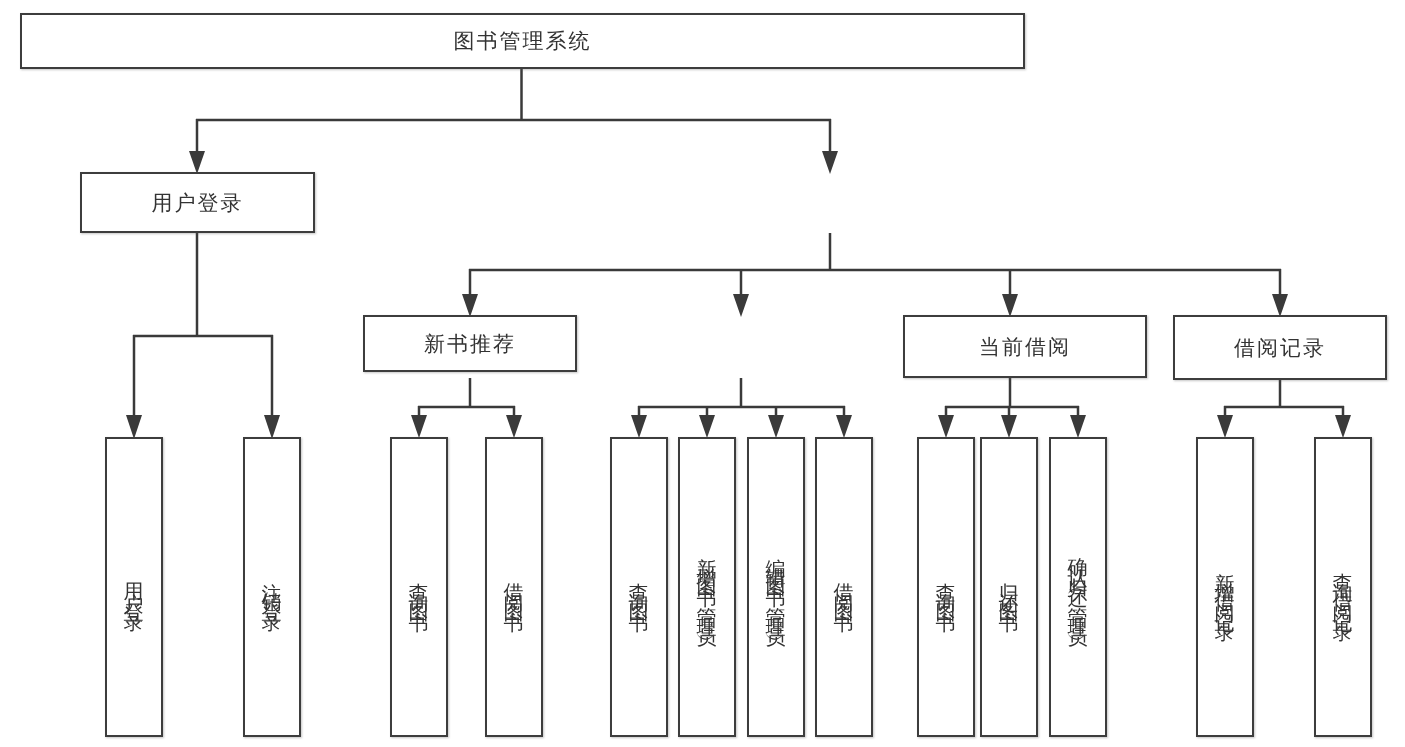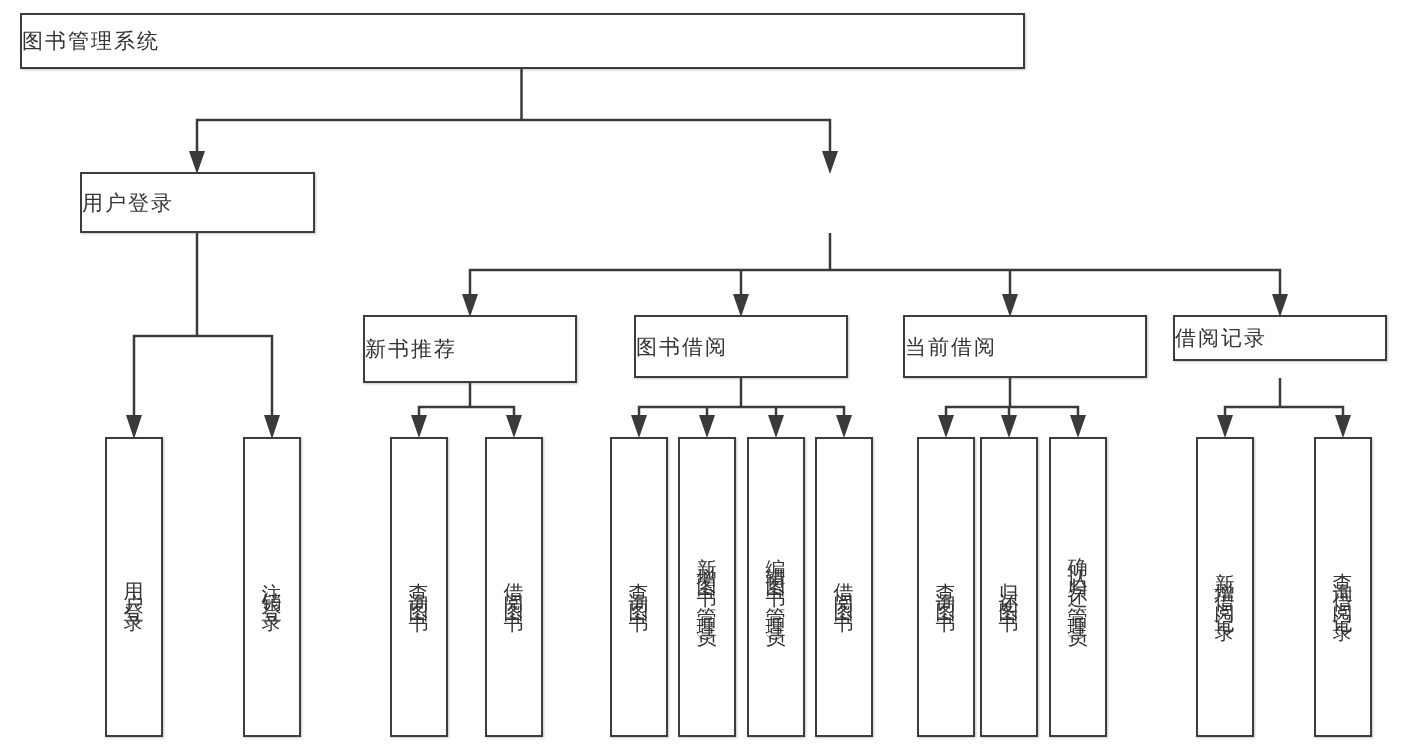--- a/index.html
+++ b/index.html
@@ -18,21 +18,21 @@
   }
   #connector-svg line { stroke: #3a3a3a; stroke-width: 2.5; }
   #connector-svg polygon { fill: #3a3a3a; }
   .hbox {
     position: absolute;
     background: #ffffff;
     border: 2.5px solid #3d3d3d;
     box-shadow: 1px 1px 2px rgba(90,90,90,0.35);
     display: flex;
     align-items: center;
-    justify-content: flex-start;
+    justify-content: center;
     box-sizing: border-box;
   }
   .hbox span {
     color: #333333;
     font-size: 21px;
     letter-spacing: 2px;
     white-space: nowrap;
   }
   .vbox {
     position: absolute;
@@ -134,30 +134,27 @@
   </svg>
 
   <div class="hbox" style="left:20px; top:13px; width:1005px; height:56px">
     <span>图书管理系统</span>
   </div>
 
   <div class="hbox" style="left:80px; top:172px; width:235px; height:61px">
     <span>用户登录</span>
   </div>
 
-  <div class="hbox" style="left:363px; top:315px; width:214px; height:68px">
+  <div class="hbox" style="left:363px; top:315px; width:214px; height:57px">
     <span>新书推荐</span>
-  </div>
-  <div class="hbox" style="left:634px; top:315px; width:214px; height:63px">
-    <span>图书借阅</span>
   </div>
   <div class="hbox" style="left:903px; top:315px; width:244px; height:63px">
     <span>当前借阅</span>
   </div>
-  <div class="hbox" style="left:1173px; top:315px; width:214px; height:46px">
+  <div class="hbox" style="left:1173px; top:315px; width:214px; height:65px">
     <span>借阅记录</span>
   </div>
 
   <div class="vbox" style="left:105px">
     <span>用户登录</span>
   </div>
   <div class="vbox" style="left:243px">
     <span>注销登录</span>
   </div>
 

